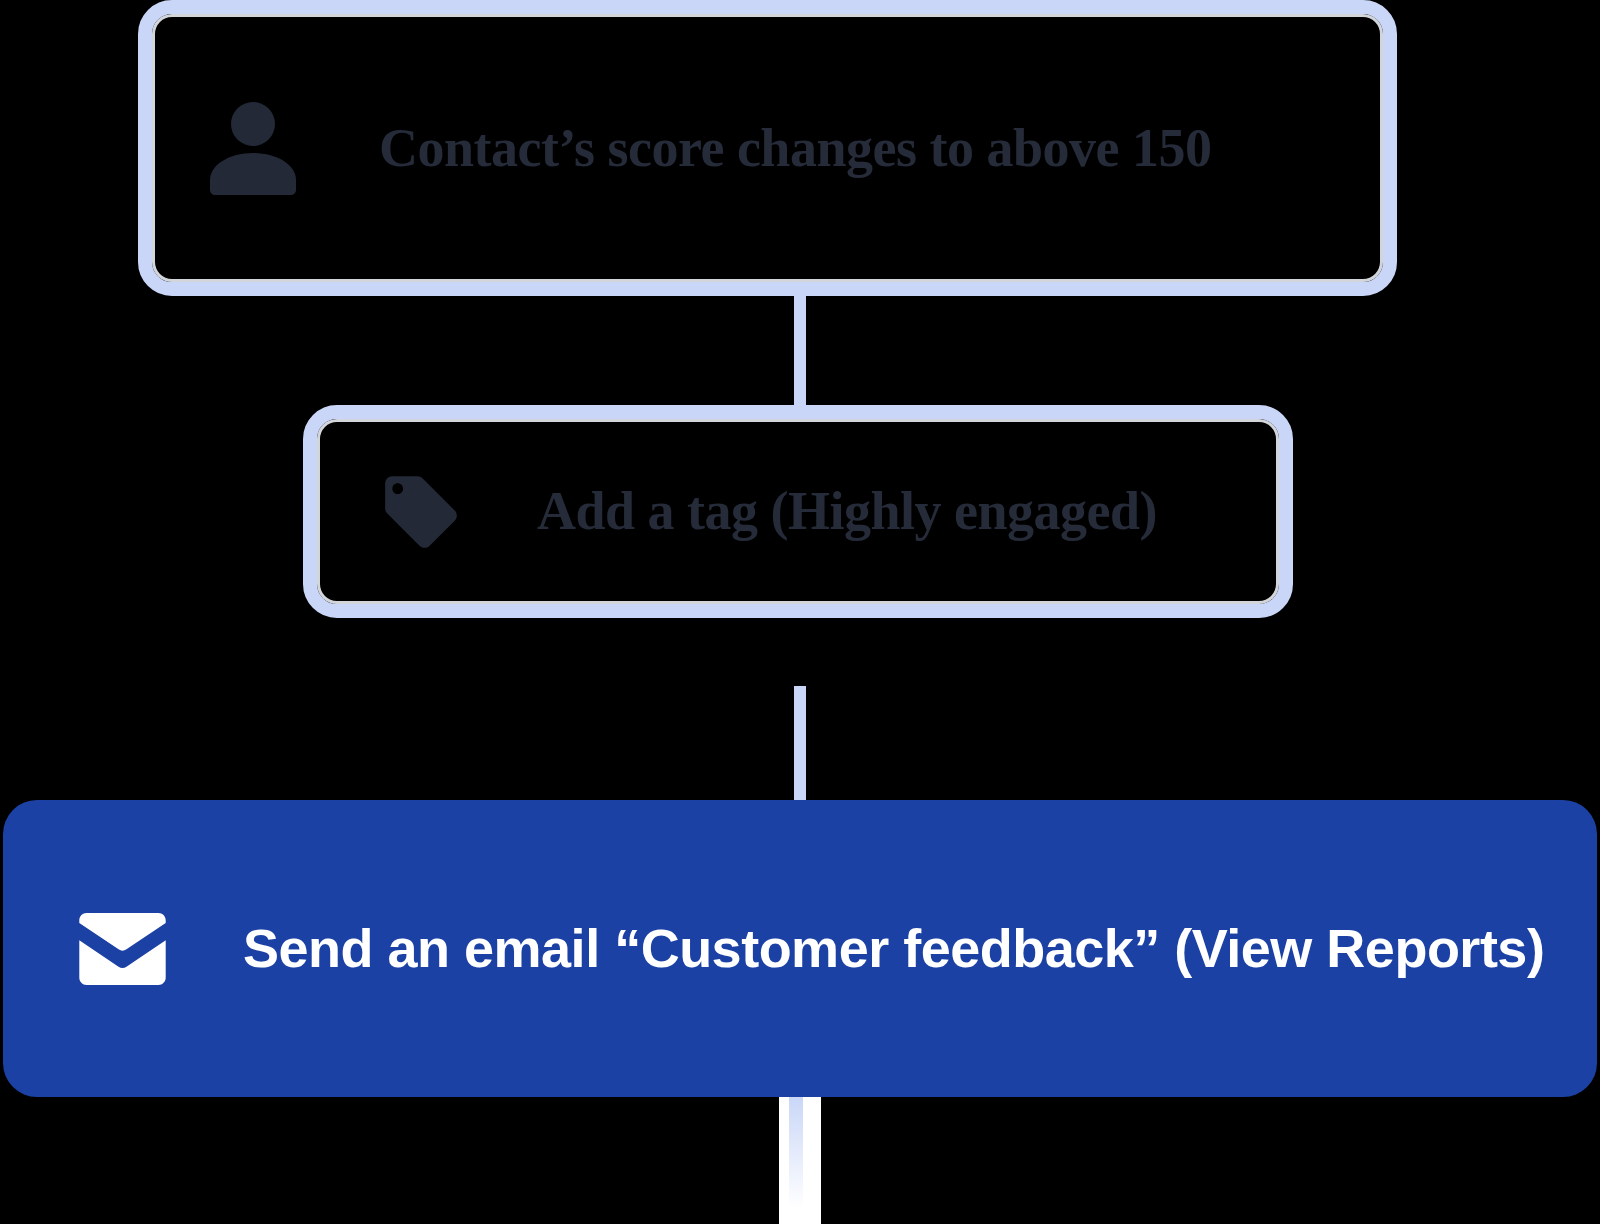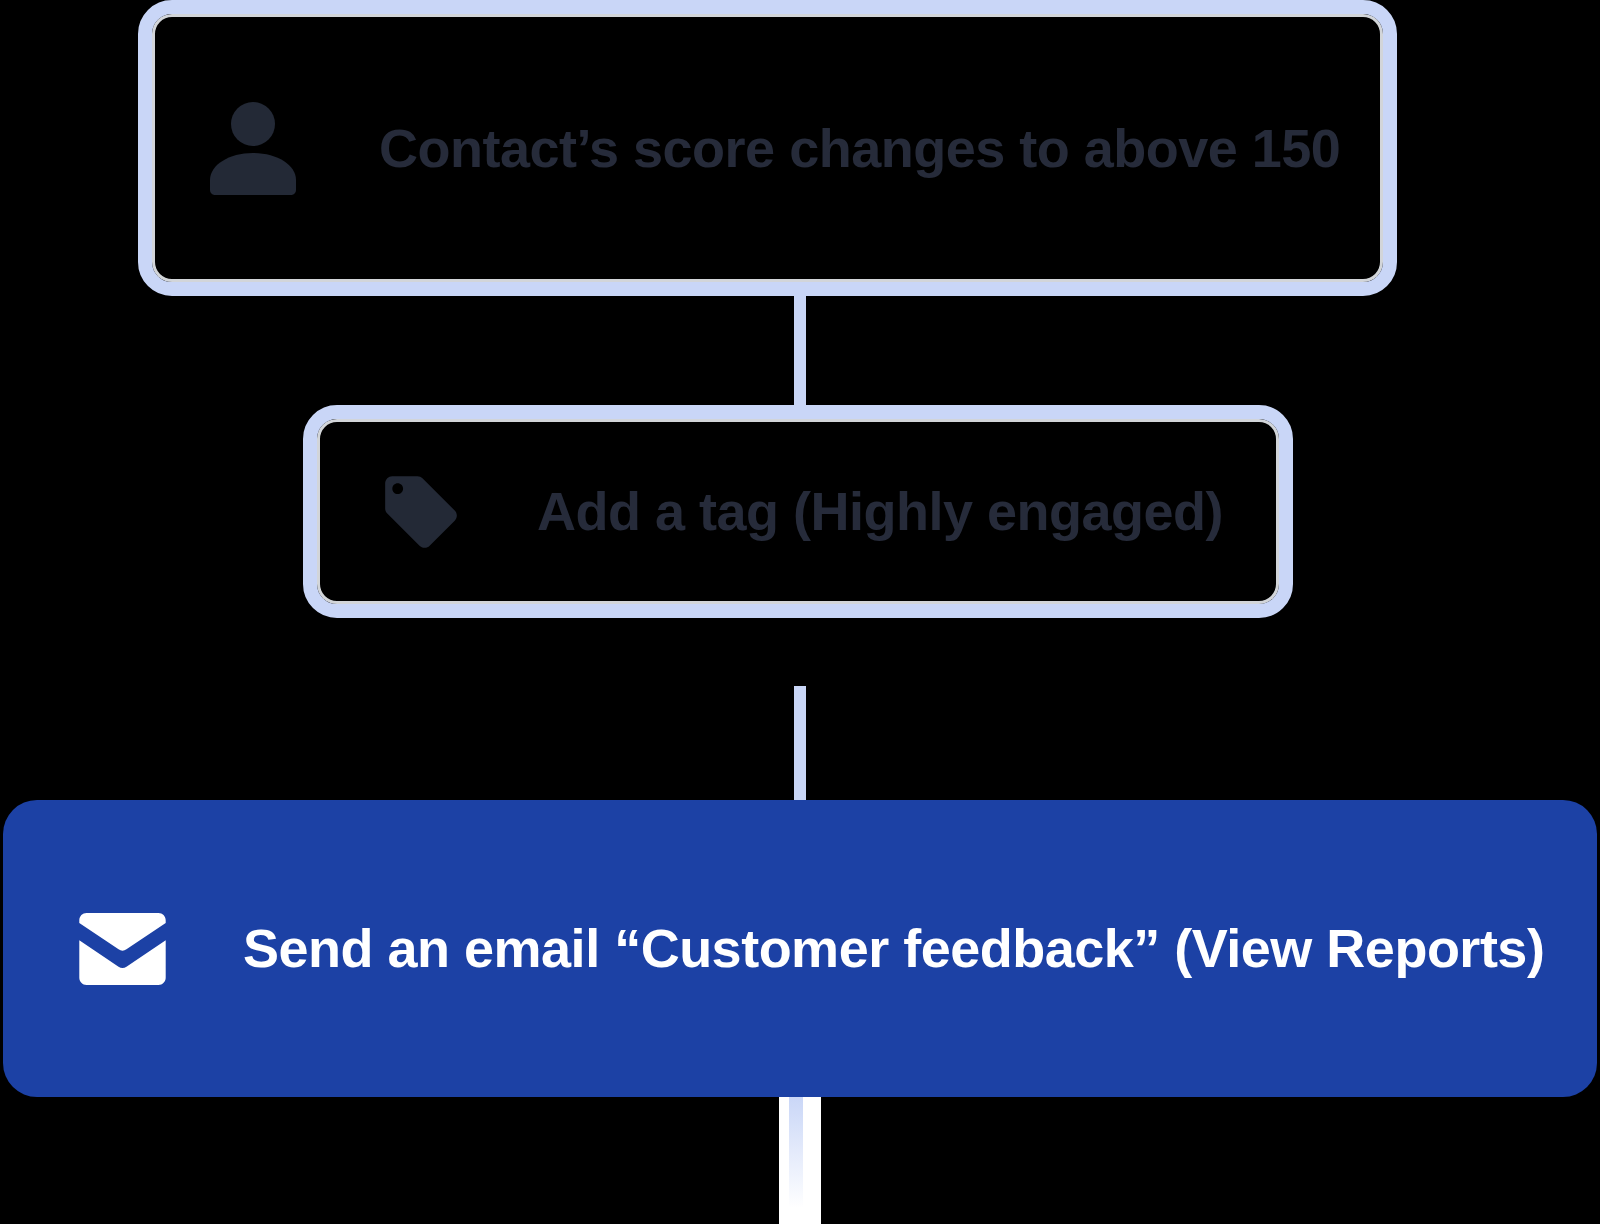--- a/index.html
+++ b/index.html
@@ -50,20 +50,21 @@
     box-sizing: border-box;
     display: flex;
     align-items: center;
     border-radius: 34px;
     z-index: 1;
   }
   .node.outlined {
     border: 14px solid #C9D6F7;
     box-shadow: inset 0 0 0 3px rgba(247,250,255,0.85);
     background: transparent;
+    font-family: Liberation Serif, serif;
   }
   .node.node1 { left: 138px; top: 0px;   width: 1259px; height: 296px; padding-left: 53px; gap: 78px; }
   .node.node2 { left: 303px; top: 405px; width: 990px;  height: 213px; padding-left: 61px; gap: 73px; }
   .node.node3 {
     left: 3px; top: 800px; width: 1594px; height: 297px;
     padding-left: 76px; gap: 77px;
     background: #1C41A5;
   }
 
   .icon { display: flex; align-items: center; justify-content: center; flex: 0 0 auto; }

